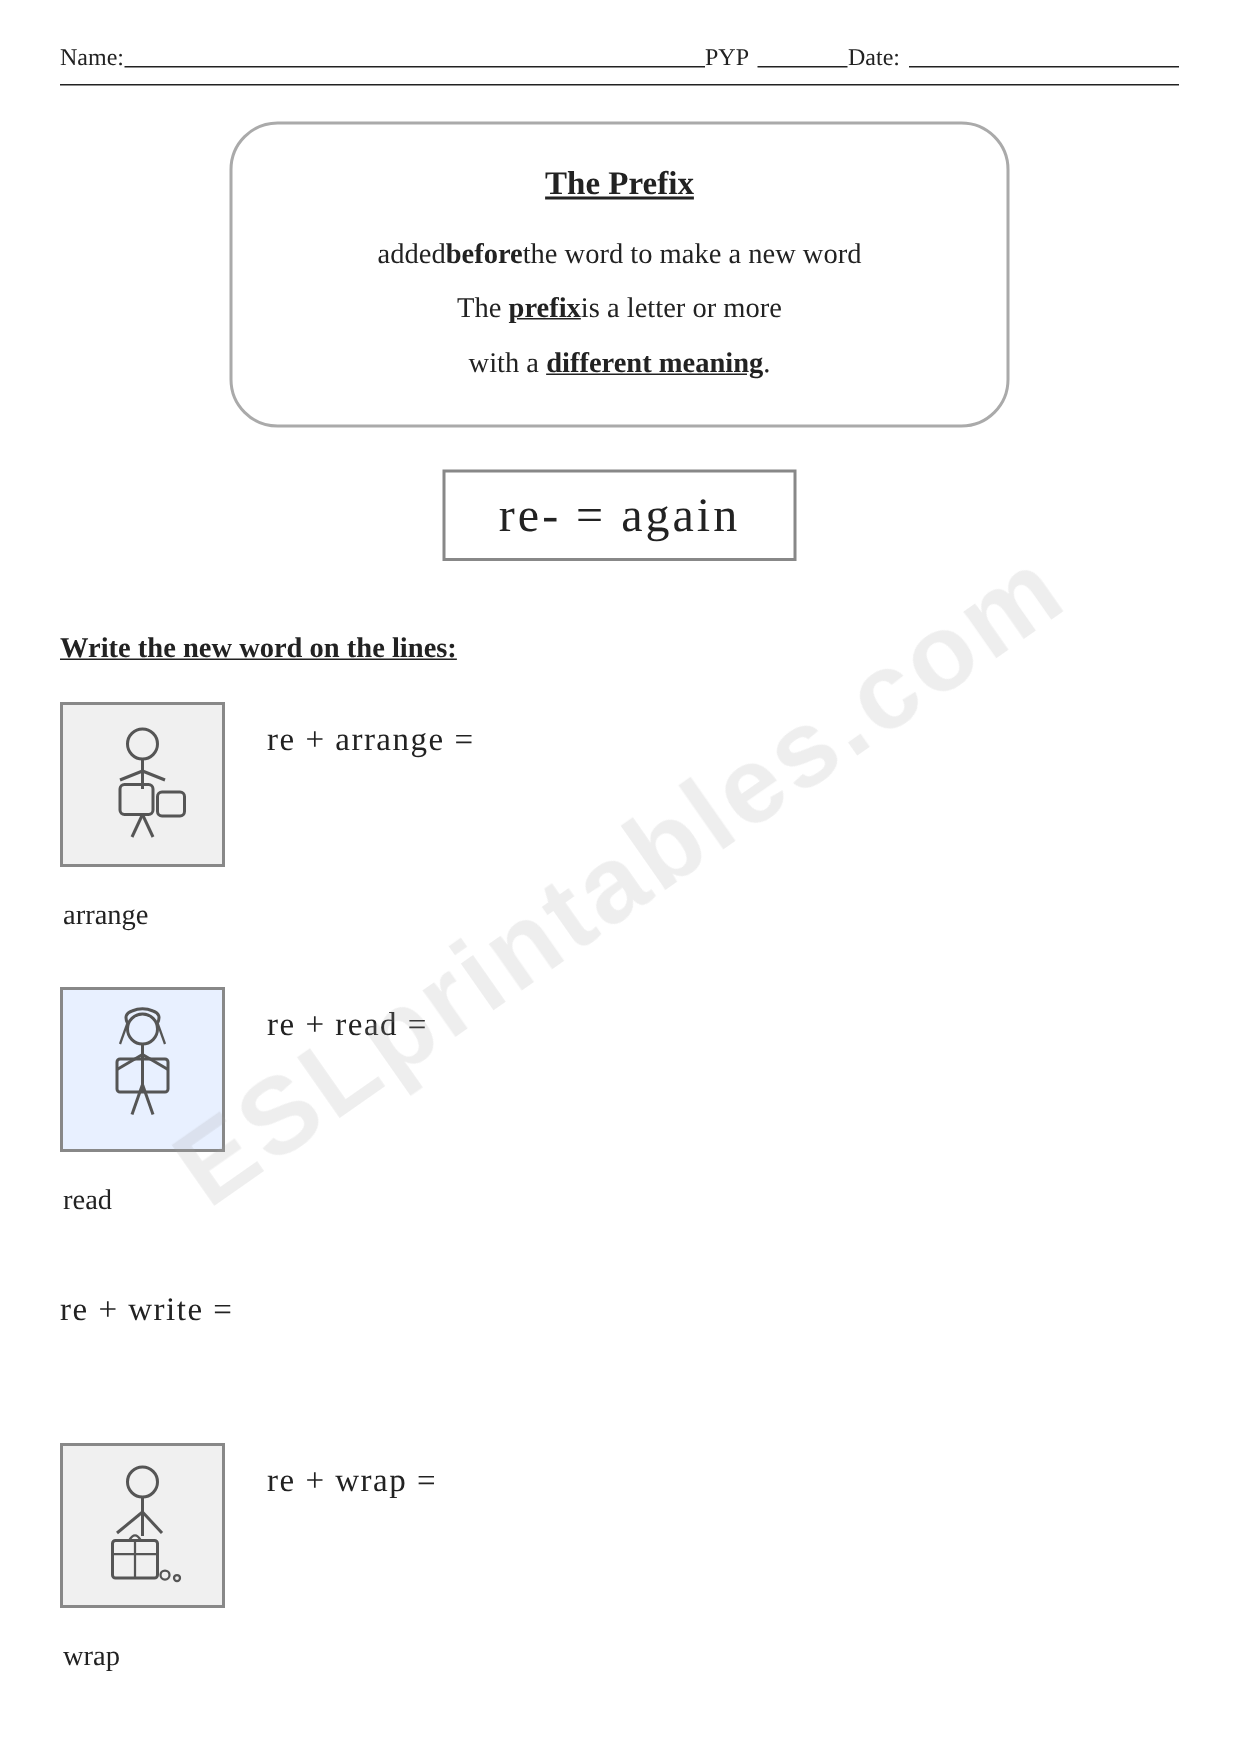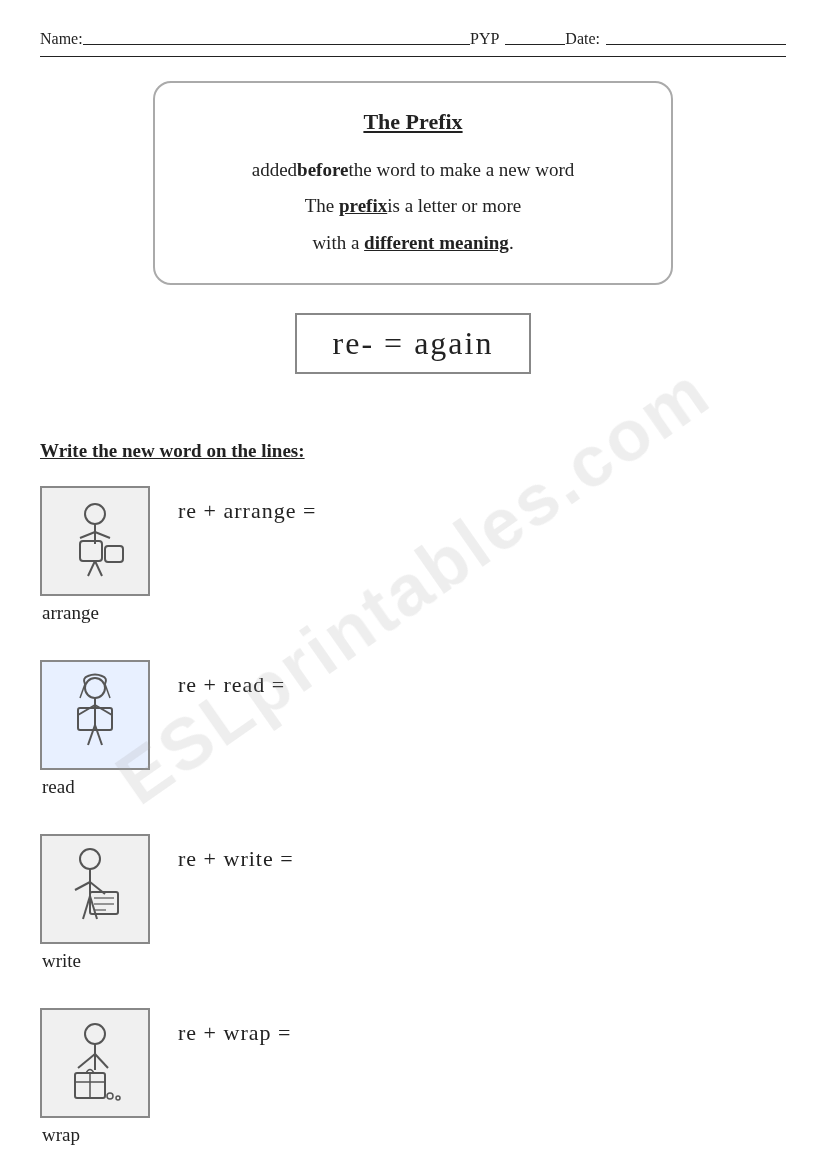--- a/index.html
+++ b/index.html
@@ -38,21 +38,21 @@
     }
     .page-divider {
       border: none;
       border-top: 1.5px solid #222;
       margin-bottom: 24px;
     }
 
     
     .definition-box {
       border: 2px solid #aaa;
-      border-radius: 18px;
+      border-radius: 32px;
       padding: 20px 30px 22px 30px;
       margin: 16px auto 28px auto;
       max-width: 520px;
       text-align: center;
       line-height: 1.7;
     }
     .definition-box .title {
       font-size: 22px;
       font-weight: bold;
       text-decoration: underline;
@@ -66,21 +66,21 @@
     .def-bold { font-weight: bold; }
     .def-underline { text-decoration: underline; }
 
     
     .prefix-box {
       border: 2.5px solid #888;
       display: inline-block;
       padding: 10px 36px;
       font-size: 32px;
       font-weight: normal;
-      margin: 0 auto 36px auto;
+      margin: 0 auto 18px auto;
       letter-spacing: 2px;
     }
     .prefix-box-wrapper {
       text-align: center;
       margin-bottom: 30px;
     }
 
     
     .instructions {
       font-size: 19px;
@@ -95,20 +95,21 @@
       align-items: flex-start;
       margin-bottom: 36px;
       gap: 18px;
     }
     .img-label-col {
       display: flex;
       flex-direction: column;
       align-items: flex-start;
       width: 120px;
       flex-shrink: 0;
+      gap: 16px;
     }
     .img-placeholder {
       width: 110px;
       height: 110px;
       border: 2px solid #888;
       background: #f5f5f5;
       display: flex;
       align-items: center;
       justify-content: center;
       overflow: hidden;
@@ -255,42 +256,20 @@
       </div>
       <div class="formula-lines-col">
         <div class="formula">re +  read  =</div>
         <div class="answer-lines">
           <div class="answer-line"></div>
           <div class="answer-line"></div>
         </div>
       </div>
     </div>
     <div class="exercise-row">
-      <div class="img-label-col">
-        <div class="img-placeholder img-write">
-          <svg viewBox="0 0 90 90" xmlns="http://www.w3.org/2000/svg">
-
-      <circle cx="40" cy="15" r="10" fill="none" stroke="#555" stroke-width="2"></circle>
-      <line x1="40" y1="25" x2="40" y2="52" stroke="#555" stroke-width="2"></line>
-
-      <rect x="40" y="48" width="28" height="22" rx="2" fill="none" stroke="#555" stroke-width="2"></rect>
-      <line x1="44" y1="54" x2="64" y2="54" stroke="#555" stroke-width="1.2"></line>
-      <line x1="44" y1="60" x2="64" y2="60" stroke="#555" stroke-width="1.2"></line>
-      <line x1="44" y1="66" x2="56" y2="66" stroke="#555" stroke-width="1.2"></line>
-
-      <line x1="40" y1="38" x2="55" y2="50" stroke="#555" stroke-width="2"></line>
-
-      <line x1="40" y1="38" x2="25" y2="46" stroke="#555" stroke-width="2"></line>
-
-      <line x1="40" y1="52" x2="33" y2="75" stroke="#555" stroke-width="2"></line>
-      <line x1="40" y1="52" x2="47" y2="75" stroke="#555" stroke-width="2"></line>
-    </svg>
-        </div>
-        <span class="word-label">write</span>
-      </div>
       <div class="formula-lines-col">
         <div class="formula">re +  write  =</div>
         <div class="answer-lines">
           <div class="answer-line"></div>
           <div class="answer-line"></div>
         </div>
       </div>
     </div>
     <div class="exercise-row">
       <div class="img-label-col">

